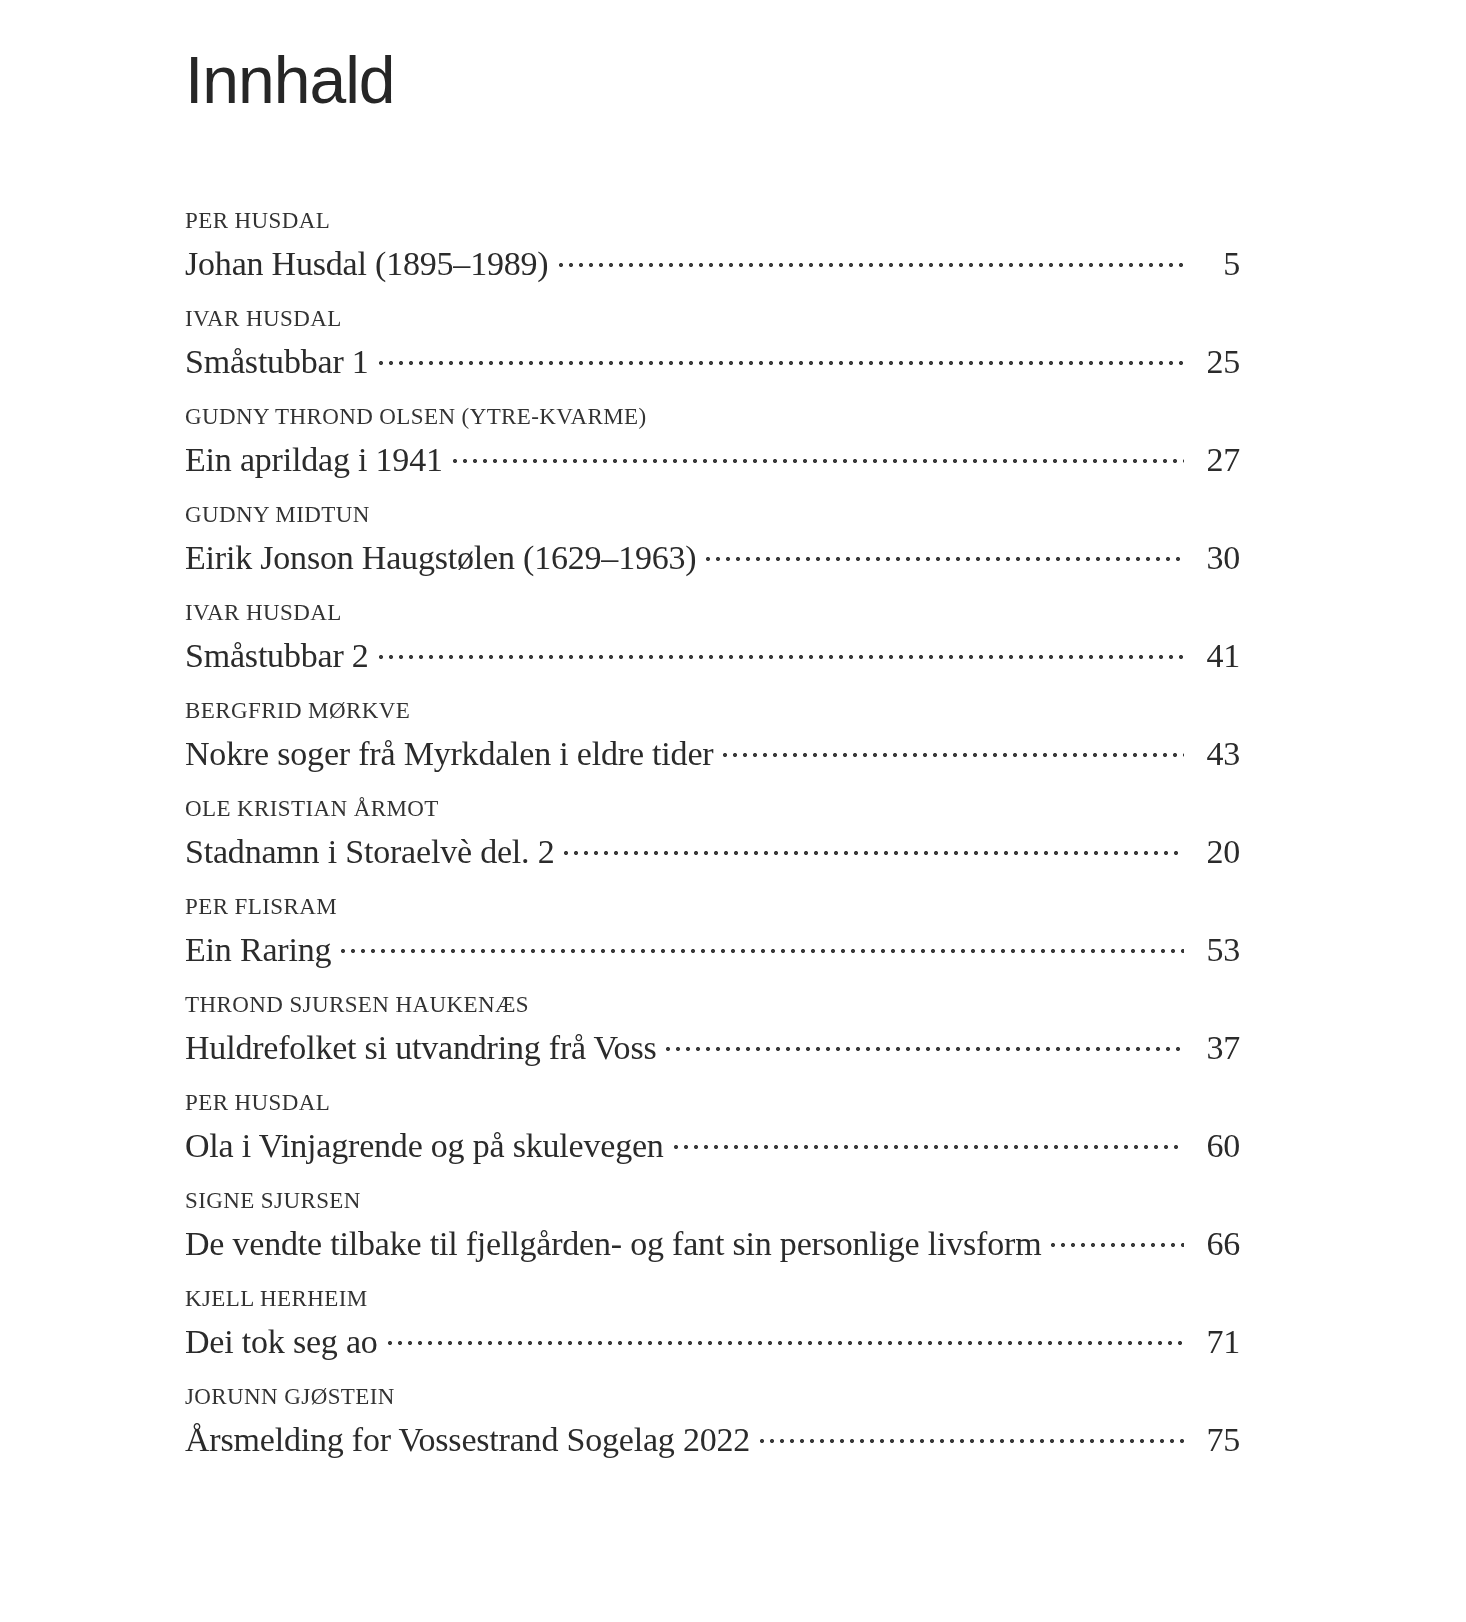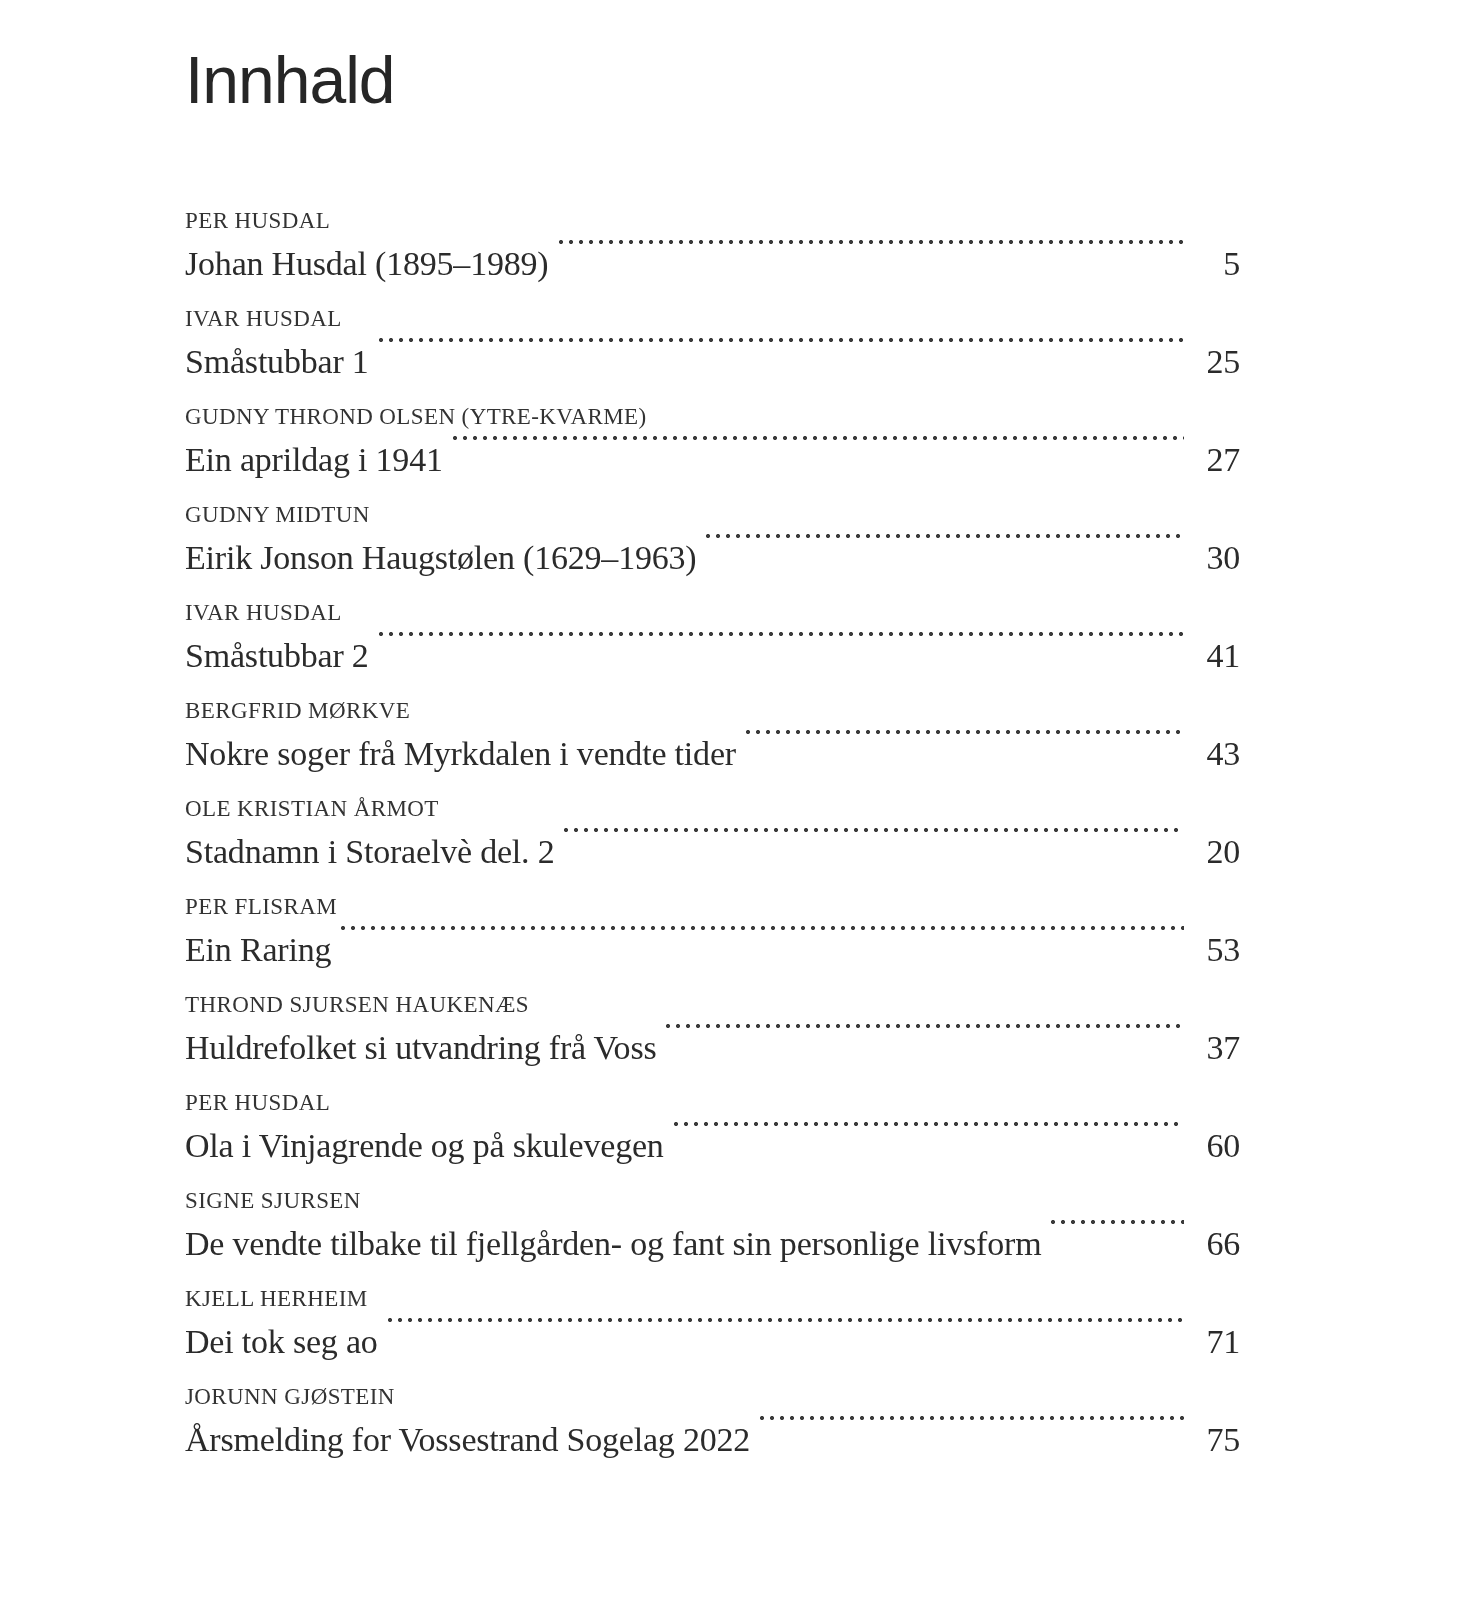--- a/index.html
+++ b/index.html
@@ -40,21 +40,21 @@
   .author {
     font-size: 23px;
     line-height: 28px;
     letter-spacing: 0.4px;
     color: #333333;
     margin-bottom: 4px;
     white-space: nowrap;
   }
   .title-row {
     display: flex;
-    align-items: flex-start;
+    align-items: center;
     font-size: 34px;
     line-height: 50px;
     color: #2b2b2b;
     letter-spacing: -0.2px;
   }
   .entry-title {
     white-space: nowrap;
     flex: 0 0 auto;
   }
   .leader {
@@ -123,21 +123,21 @@
     <div class="title-row">
       <span class="entry-title">Småstubbar 2</span>
       <span class="leader"></span>
       <span class="page-num">41</span>
     </div>
   </div>
 
   <div class="entry">
     <div class="author">BERGFRID MØRKVE</div>
     <div class="title-row">
-      <span class="entry-title">Nokre soger frå Myrkdalen i vendte tider</span>
+      <span class="entry-title">Nokre soger frå Myrkdalen i eldre tider</span>
       <span class="leader"></span>
       <span class="page-num">43</span>
     </div>
   </div>
 
   <div class="entry">
     <div class="author">OLE KRISTIAN ÅRMOT</div>
     <div class="title-row">
       <span class="entry-title">Stadnamn i Storaelvè del. 2</span>
       <span class="leader"></span>

